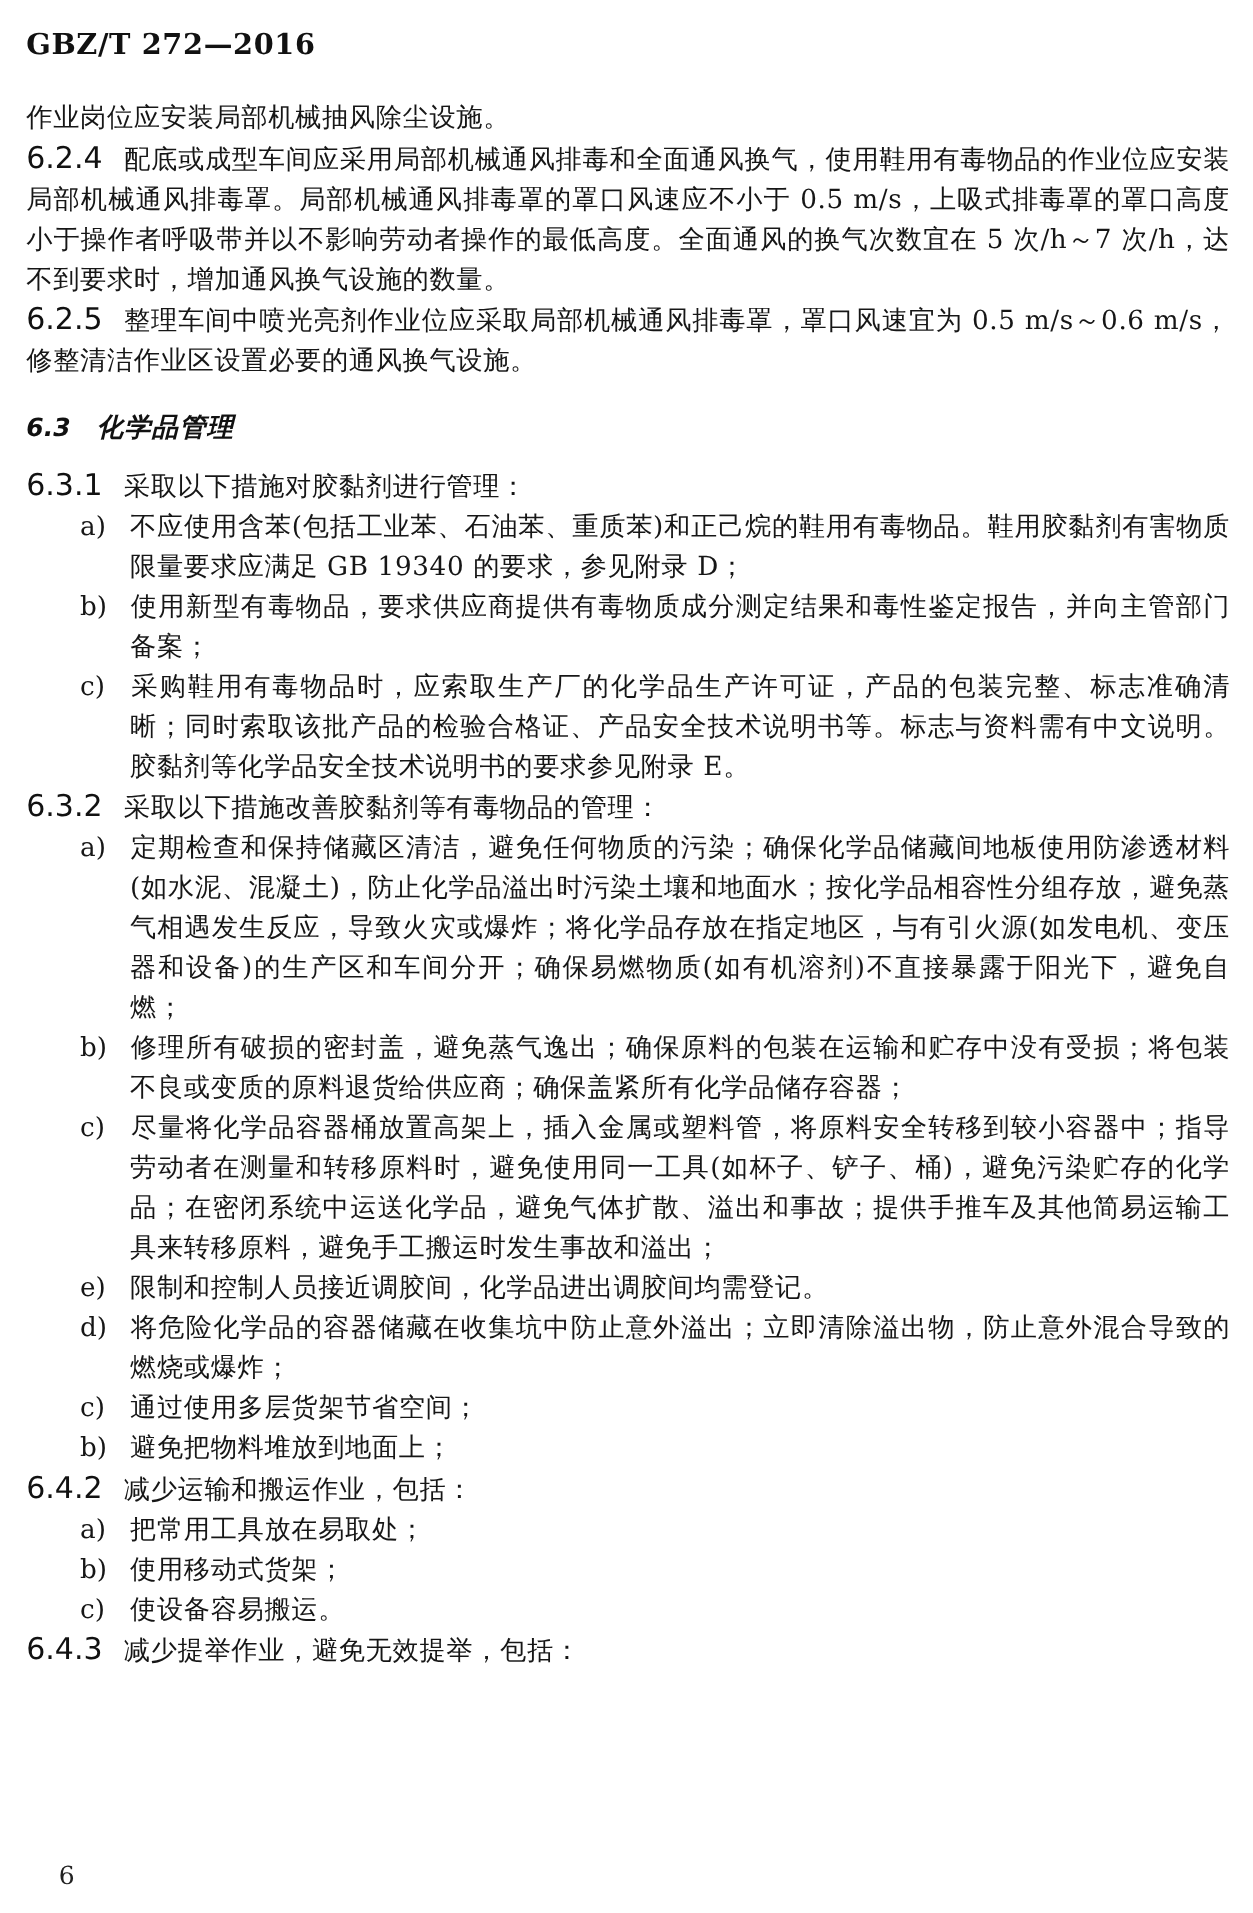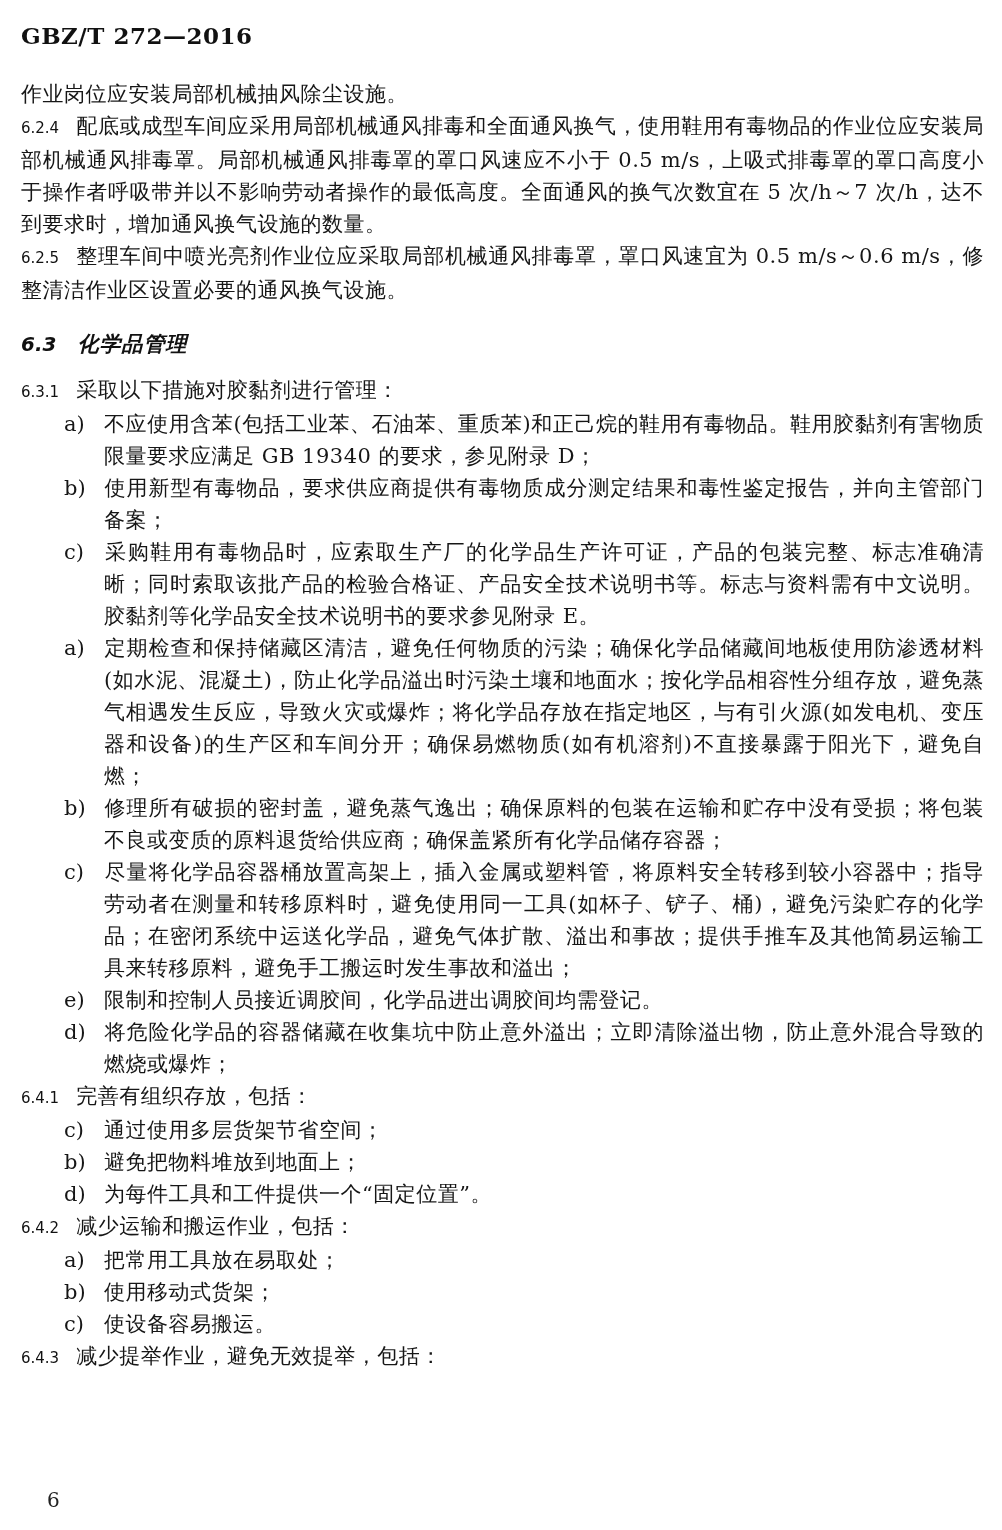--- a/index.html
+++ b/index.html
@@ -37,21 +37,21 @@
     width: 963px;
     margin-top: 16px;
   }
   .body-para, .clause, .item {
     text-align: justify;
     text-justify: inter-character;
     letter-spacing: 0.5px;
   }
   .clause-num {
     font-family: "DejaVu Sans", "Liberation Sans", sans-serif;
-    font-size: 15px;
+    font-size: 24px;
     letter-spacing: 0;
     margin-right: 17px;
     color: #111;
   }
   .heading {
     font-family: "DejaVu Sans", "Liberation Sans", sans-serif;
     font-weight: 700;
     font-size: 21px;
     letter-spacing: 1px;
     margin: 22px 0 14px 0;
@@ -89,29 +89,28 @@
 
   <div class="doc-body">
       <div class="body-para">作业岗位应安装局部机械抽风除尘设施。</div>
       <div class="clause"><span class="clause-num">6.2.4</span>配底或成型车间应采用局部机械通风排毒和全面通风换气，使用鞋用有毒物品的作业位应安装局部机械通风排毒罩。局部机械通风排毒罩的罩口风速应不小于 0.5 m/s，上吸式排毒罩的罩口高度小于操作者呼吸带并以不影响劳动者操作的最低高度。全面通风的换气次数宜在 5 次/h～7 次/h，达不到要求时，增加通风换气设施的数量。</div>
       <div class="clause"><span class="clause-num">6.2.5</span>整理车间中喷光亮剂作业位应采取局部机械通风排毒罩，罩口风速宜为 0.5 m/s～0.6 m/s，修整清洁作业区设置必要的通风换气设施。</div>
       <div class="heading"><span class="clause-num">6.3</span>化学品管理</div>
       <div class="clause"><span class="clause-num">6.3.1</span>采取以下措施对胶黏剂进行管理：</div>
       <div class="item"><span class="marker">a)</span>不应使用含苯(包括工业苯、石油苯、重质苯)和正己烷的鞋用有毒物品。鞋用胶黏剂有害物质限量要求应满足 GB 19340 的要求，参见附录 D；</div>
       <div class="item"><span class="marker">b)</span>使用新型有毒物品，要求供应商提供有毒物质成分测定结果和毒性鉴定报告，并向主管部门备案；</div>
       <div class="item"><span class="marker">c)</span>采购鞋用有毒物品时，应索取生产厂的化学品生产许可证，产品的包装完整、标志准确清晰；同时索取该批产品的检验合格证、产品安全技术说明书等。标志与资料需有中文说明。胶黏剂等化学品安全技术说明书的要求参见附录 E。</div>
+      <div class="clause"><span class="clause-num">6.3.2</span>采取以下措施改善胶黏剂等有毒物品的管理：</div>
       <div class="item"><span class="marker">a)</span>定期检查和保持储藏区清洁，避免任何物质的污染；确保化学品储藏间地板使用防渗透材料(如水泥、混凝土)，防止化学品溢出时污染土壤和地面水；按化学品相容性分组存放，避免蒸气相遇发生反应，导致火灾或爆炸；将化学品存放在指定地区，与有引火源(如发电机、变压器和设备)的生产区和车间分开；确保易燃物质(如有机溶剂)不直接暴露于阳光下，避免自燃；</div>
       <div class="item"><span class="marker">b)</span>修理所有破损的密封盖，避免蒸气逸出；确保原料的包装在运输和贮存中没有受损；将包装不良或变质的原料退货给供应商；确保盖紧所有化学品储存容器；</div>
       <div class="item"><span class="marker">c)</span>尽量将化学品容器桶放置高架上，插入金属或塑料管，将原料安全转移到较小容器中；指导劳动者在测量和转移原料时，避免使用同一工具(如杯子、铲子、桶)，避免污染贮存的化学品；在密闭系统中运送化学品，避免气体扩散、溢出和事故；提供手推车及其他简易运输工具来转移原料，避免手工搬运时发生事故和溢出；</div>
       <div class="item"><span class="marker">e)</span>限制和控制人员接近调胶间，化学品进出调胶间均需登记。</div>
       <div class="item"><span class="marker">d)</span>将危险化学品的容器储藏在收集坑中防止意外溢出；立即清除溢出物，防止意外混合导致的燃烧或爆炸；</div>
-      <div class="clause"><span class="clause-num">6.4.1</span>完善有组织存放，包括：</div>
       <div class="item"><span class="marker">c)</span>通过使用多层货架节省空间；</div>
       <div class="item"><span class="marker">b)</span>避免把物料堆放到地面上；</div>
-      <div class="item"><span class="marker">d)</span>为每件工具和工件提供一个“固定位置”。</div>
       <div class="clause"><span class="clause-num">6.4.2</span>减少运输和搬运作业，包括：</div>
       <div class="item"><span class="marker">a)</span>把常用工具放在易取处；</div>
       <div class="item"><span class="marker">b)</span>使用移动式货架；</div>
       <div class="item"><span class="marker">c)</span>使设备容易搬运。</div>
       <div class="clause"><span class="clause-num">6.4.3</span>减少提举作业，避免无效提举，包括：</div>
     </div>
 
   <div class="page-number">6</div>
 </div>
 

